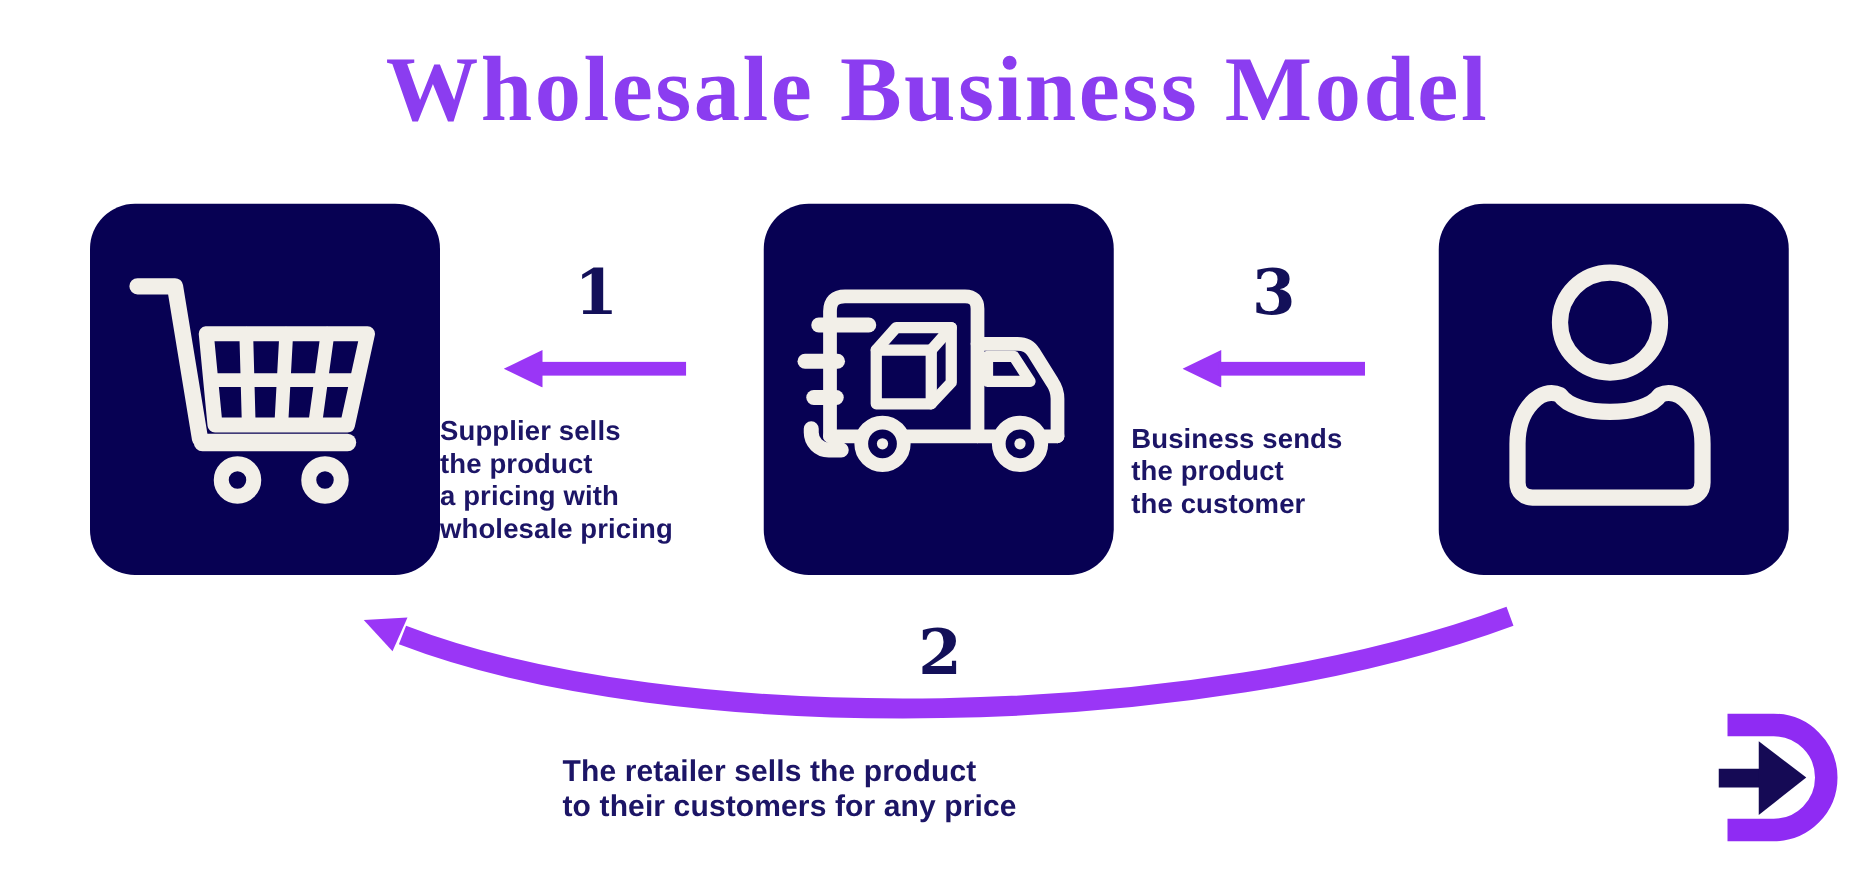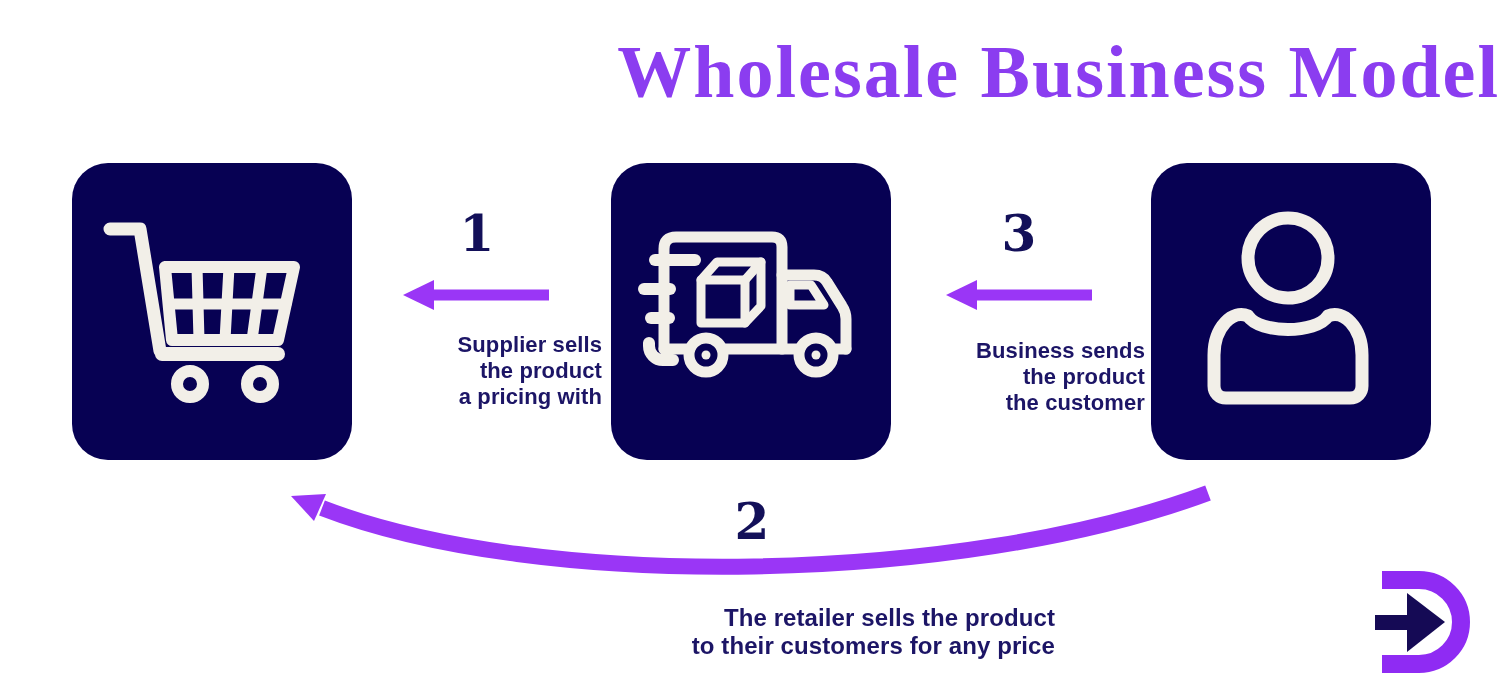--- a/index.html
+++ b/index.html
@@ -1,21 +1,21 @@
 <!DOCTYPE html>
 <html><head>
 <meta charset="utf-8">
 <style>
   html,body{margin:0;padding:0;background:#ffffff;}
   body{width:1500px;height:700px;position:relative;overflow:hidden;
        font-family:"Liberation Sans",sans-serif;}
   .stage{position:absolute;left:0;top:0;width:1500px;height:700px;}
 
   
-  .title{position:absolute;top:30px;left:0;width:1500px;text-align:right;
+  .title{position:absolute;top:30px;left:0;width:1500px;text-align:center;
          font-family:"Liberation Serif","DejaVu Serif",serif;font-weight:700;
          font-size:74px;letter-spacing:2px;color:#8b3df0;}
 
   
   .tile{position:absolute;top:163px;width:280px;height:297px;background:#070153;
         border-radius:36px;}
   .tile svg{display:block;width:280px;height:297px;}
   #tile-retailer{left:72px;}
   #tile-supplier{left:611px;}
   #tile-customer{left:1151px;}
@@ -27,21 +27,21 @@
   #num-3{left:946px;top:204px;width:146px;}
   #num-2{left:652px;top:492px;width:200px;}
 
   
   .arrow-straight{position:absolute;top:280px;width:146px;height:30px;}
   #arrow-1{left:403px;}
   #arrow-3{left:946px;}
 
   
   .step-text{position:absolute;color:#1c1566;font-weight:700;font-size:22px;
-             line-height:26px;text-align:right;letter-spacing:0.1px;}
+             line-height:26px;text-align:left;letter-spacing:0.1px;}
   #text-1{left:352px;top:332px;width:250px;}
   #text-3{left:905px;top:338px;width:240px;}
   #text-2{left:450px;top:604px;width:605px;font-size:24px;line-height:28px;}
 
   
   .curve-layer{position:absolute;left:0;top:0;width:1500px;height:700px;pointer-events:none;}
 
   
   .logo{position:absolute;left:1373px;top:562px;width:104px;height:114px;}
   .logo svg{display:block;width:104px;height:114px;}
@@ -100,20 +100,21 @@
   <div class="arrow-straight" id="arrow-1">
     <svg viewBox="0 0 146 30">
       <polygon points="0,15 31,0 31,30" fill="#9a36f6"></polygon>
       <rect x="29" y="9.5" width="117" height="11" fill="#9a36f6"></rect>
     </svg>
   </div>
   <div class="step-text" id="text-1">
     <div>Supplier sells</div>
     <div>the product</div>
     <div>a pricing with</div>
+    <div>wholesale pricing</div>
   </div>
 
   <div class="step-number" id="num-3">3</div>
   <div class="arrow-straight" id="arrow-3">
     <svg viewBox="0 0 146 30">
       <polygon points="0,15 31,0 31,30" fill="#9a36f6"></polygon>
       <rect x="29" y="9.5" width="117" height="11" fill="#9a36f6"></rect>
     </svg>
   </div>
   <div class="step-text" id="text-3">

